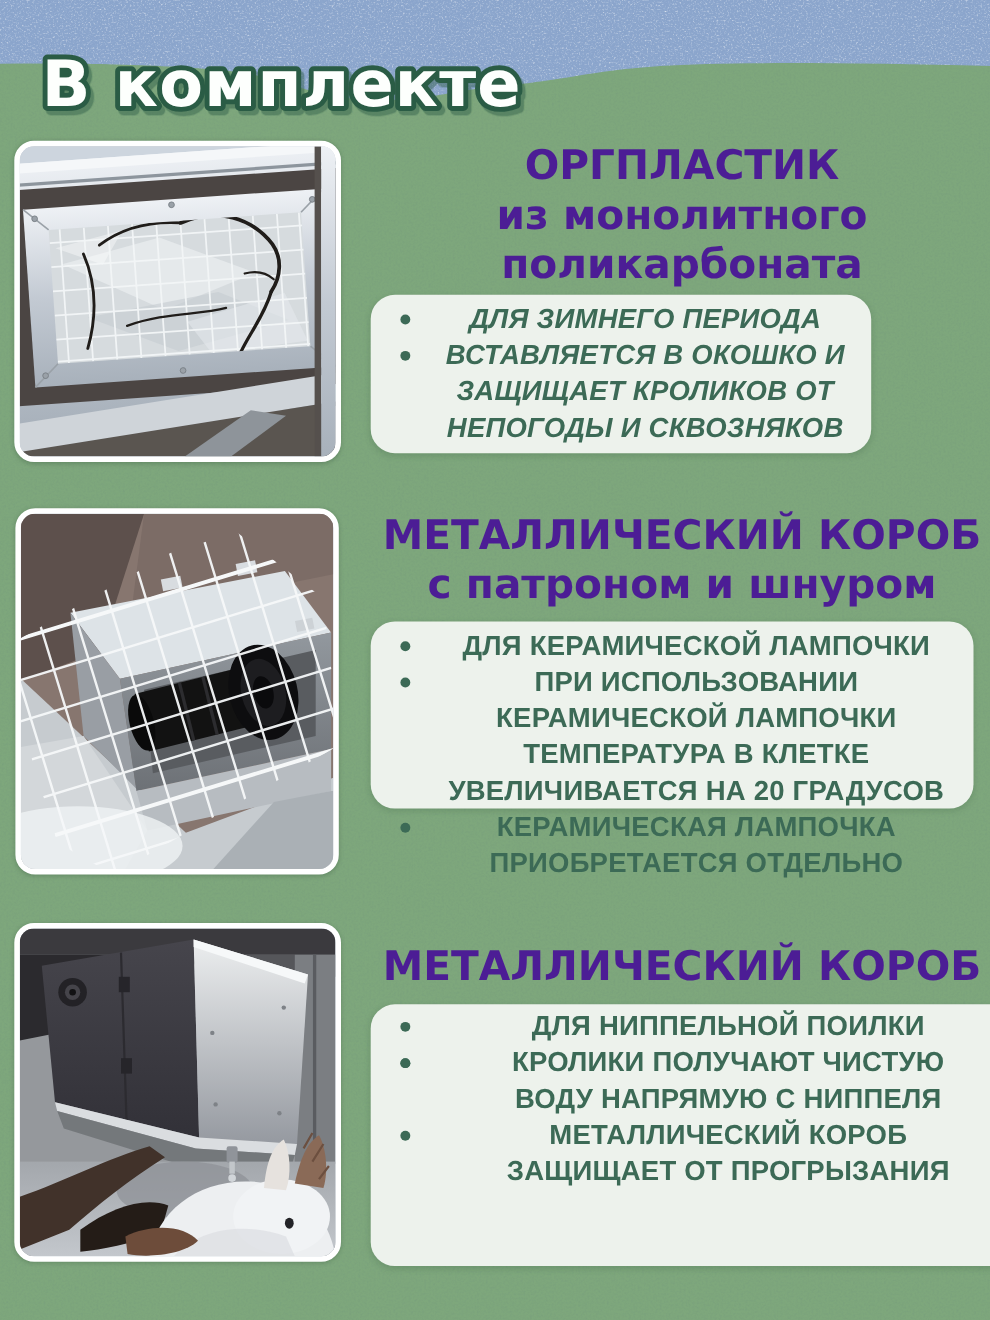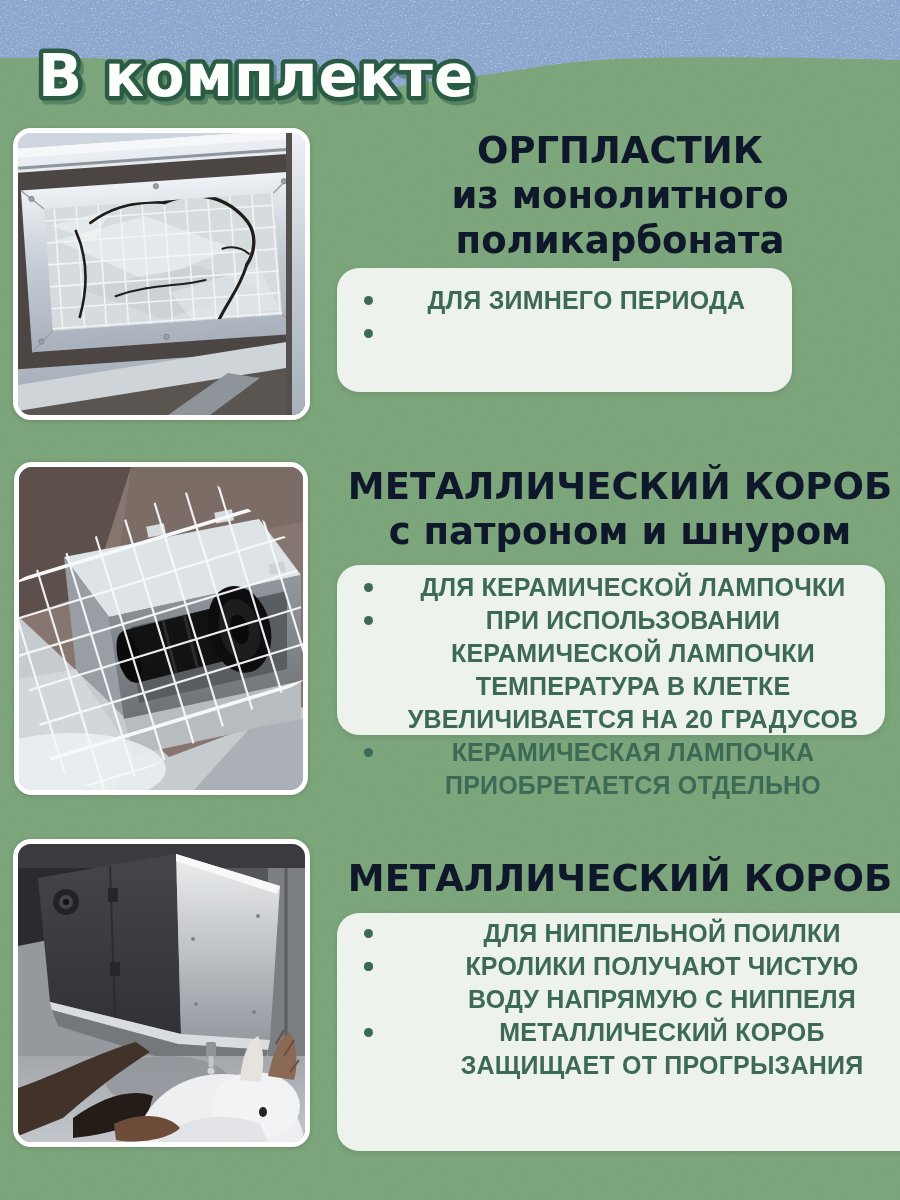--- a/index.html
+++ b/index.html
@@ -9,32 +9,32 @@
   .title-svg{position:absolute;left:26px;top:14px;z-index:3;}
   .title-svg text{font-family:"DejaVu Sans","Liberation Sans",sans-serif;
     font-size:58px;font-weight:bold;letter-spacing:1px;
     fill:#fdfffd;stroke:#2b5c45;stroke-width:9px;
     paint-order:stroke;stroke-linejoin:round;}
   .photo{position:absolute;z-index:2;border:5px solid #ffffff;border-radius:18px;
          overflow:hidden;background:#c3cad2;box-shadow:0 1px 4px rgba(30,60,40,.25);}
   .photo svg{display:block;}
   .heading{position:absolute;z-index:2;width:560px;
     font-family:"DejaVu Sans","Liberation Sans",sans-serif;
-    font-weight:bold;font-size:37px;line-height:45px;color:#0f172a;
+    font-weight:bold;font-size:37px;line-height:45px;color:#4c1d95;
     white-space:pre-line;letter-spacing:0;}
   .card{position:absolute;z-index:2;background:#edf2ec;border-radius:22px;
         box-shadow:0 2px 6px rgba(40,70,50,.18);box-sizing:border-box;}
   .card ul{list-style:none;margin:0;padding:0;}
   .card li{position:relative;padding-left:54px;}
   .card .dot{position:absolute;left:27px;top:12px;width:9px;height:9px;
              border-radius:50%;background:#3c6a56;}
   .card .btxt{display:block;font-family:"Liberation Sans",sans-serif;
     font-weight:bold;font-size:25px;line-height:33px;color:#3c6a56;
     white-space:pre-line;letter-spacing:.2px;}
-  .c1{left:337px;top:268px;width:455px;height:124px;padding:16px 10px 0 0;}
+  .c1{left:337px;top:268px;width:455px;height:144px;padding:6px 10px 0 0;font-style:italic;}
   .c2{left:337px;top:565px;width:548px;height:170px;padding:6px 10px 0 0;}
   .c3{left:337px;top:913px;width:606px;height:238px;padding:4px 10px 0 0;}
   .h1{left:340px;top:128px;}
   .h2{left:340px;top:464px;}
   .h3{left:340px;top:856px;}
   .p1{left:13px;top:128px;width:287px;height:282px;}
   .p2{left:14px;top:462px;width:284px;height:323px;}
   .p3{left:13px;top:839px;width:287px;height:298px;}
 </style>
 </head>
@@ -140,20 +140,23 @@
 поликарбоната</div>
 
   <div class="card c1">
     <ul>
       <li>
         <span class="dot"></span>
         <span class="btxt">ДЛЯ ЗИМНЕГО ПЕРИОДА</span>
       </li>
       <li>
         <span class="dot"></span>
+        <span class="btxt">ВСТАВЛЯЕТСЯ В ОКОШКО И
+ЗАЩИЩАЕТ КРОЛИКОВ ОТ
+НЕПОГОДЫ И СКВОЗНЯКОВ</span>
       </li>
     </ul>
   </div>
 
   <div class="photo p2">
     <svg width="284" height="323" viewBox="0 0 284 323">
       <defs>
         <clipPath id="p2c">
             <path d="M0,80 L230,28 L296,120 L272,252 L40,305 L0,262 Z"></path>
           </clipPath>

